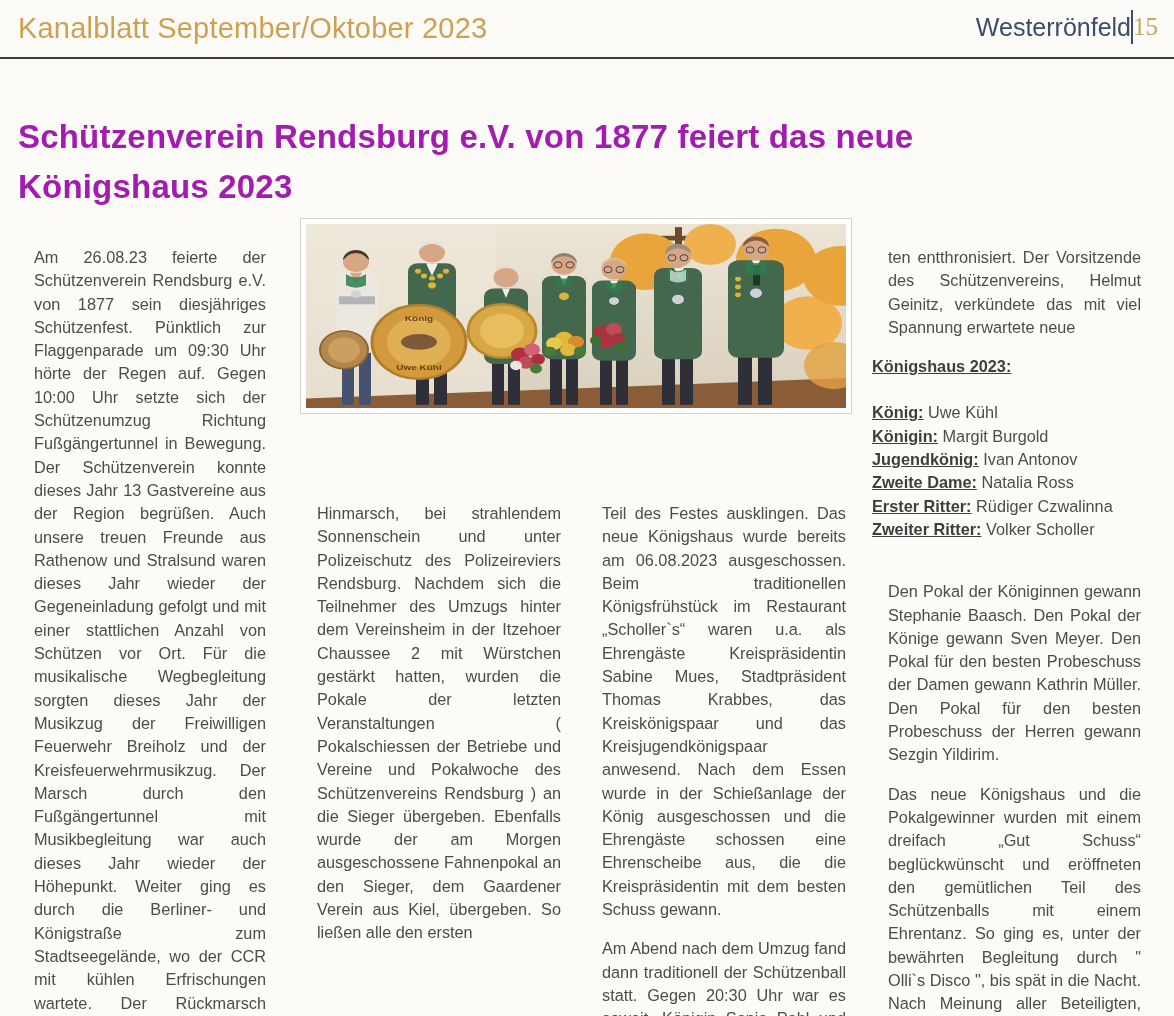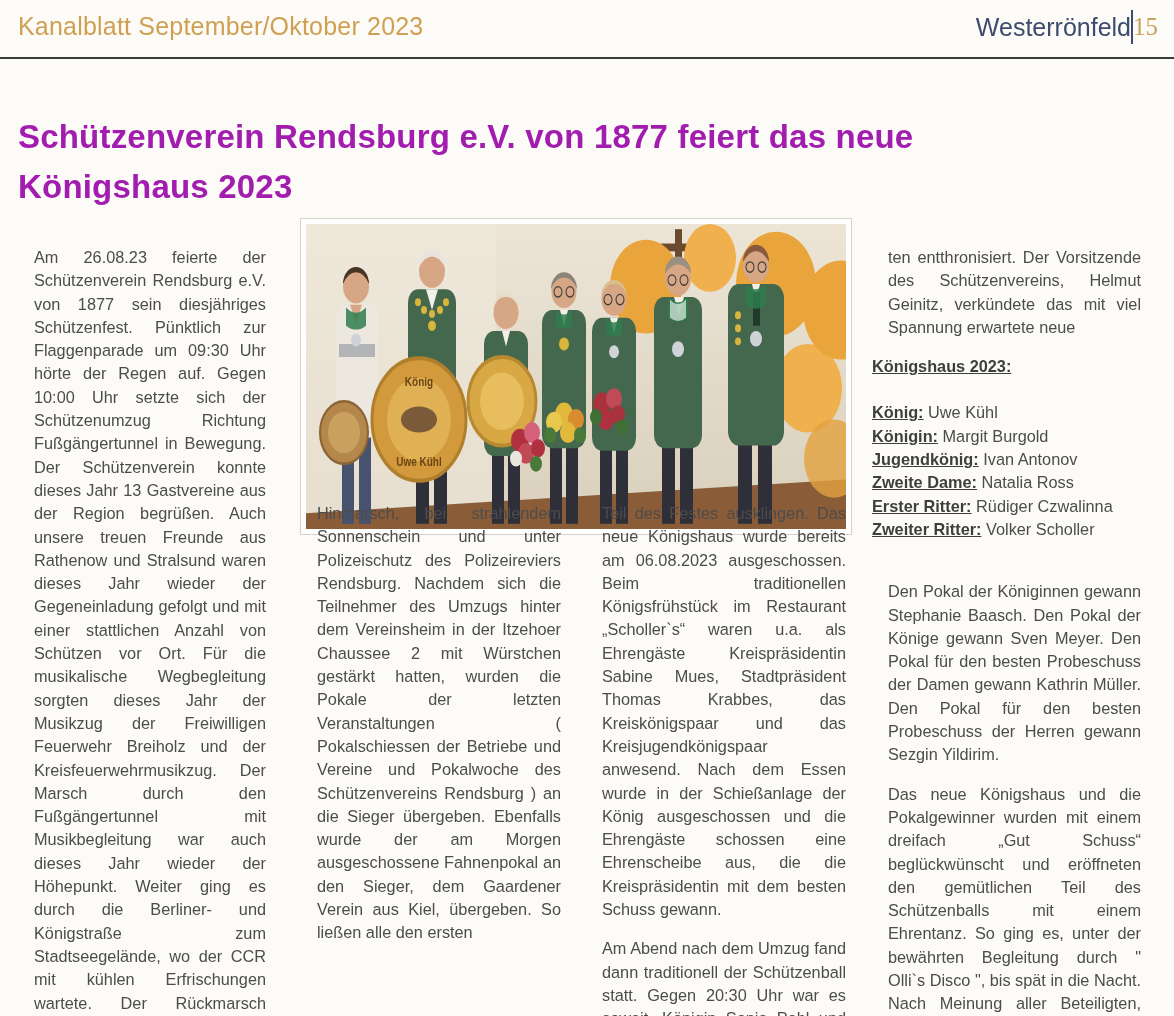--- a/index.html
+++ b/index.html
@@ -2,21 +2,21 @@
 <html lang="de"><head>
 <meta charset="utf-8">
 <style>
   html,body{margin:0;padding:0;background:#9a9a9a;}
   .page{
     position:relative;width:1174px;height:1016px;margin:0 auto;
     background:#fcfbf7;overflow:hidden;
     font-family:"Liberation Sans",sans-serif;color:#4c4c4c;
   }
   
-  .masthead{position:absolute;left:18px;top:12px;font-size:25px;letter-spacing:.2px;color:#cfa052;}
+  .masthead{position:absolute;left:18px;top:12px;font-size:29px;letter-spacing:.2px;color:#cfa052;}
   .header-right{position:absolute;right:16px;top:10px;display:flex;align-items:center;gap:0;}
   .section-name{font-size:25px;color:#3c4c6e;}
   .header-divider{width:2px;height:34px;background:#3c4c6e;}
   .page-number{font-size:25px;color:#c9a35c;font-family:Liberation Serif, serif;}
   .header-rule{position:absolute;left:0;right:0;top:57px;height:2px;background:#3b3b3b;}
   
   .article-title{
     position:absolute;left:18px;top:112px;width:1010px;
     font-size:33px;font-weight:bold;line-height:50px;color:#a21caf;letter-spacing:.2px;
   }
@@ -25,21 +25,21 @@
   .col p{margin:16px;}
   .col1{left:18px;top:230px;width:264px;}
   .col2{left:301px;top:486px;width:276px;}
   .col3{left:586px;top:486px;width:276px;}
   .col4{left:872px;top:230px;width:285px;}
   .bold{font-weight:bold;color:#3e3e3e;text-decoration:underline;}
   .gap{height:23px;}
   .k-row{text-align:left;line-height:23.3px;}
   
   .photo-frame{
-    position:absolute;left:300px;top:218px;width:552px;height:317px;
+    position:absolute;left:300px;top:218px;width:552px;height:196px;
     background:#ffffff;border:1px solid #d6d2c8;box-sizing:border-box;padding:5px;
   }
   .photo-frame svg{display:block;width:100%;height:100%;}
 </style>
 </head>
 <body>
 
 <div class="page">
 
   <div class="masthead">Kanalblatt September/Oktober 2023</div>

